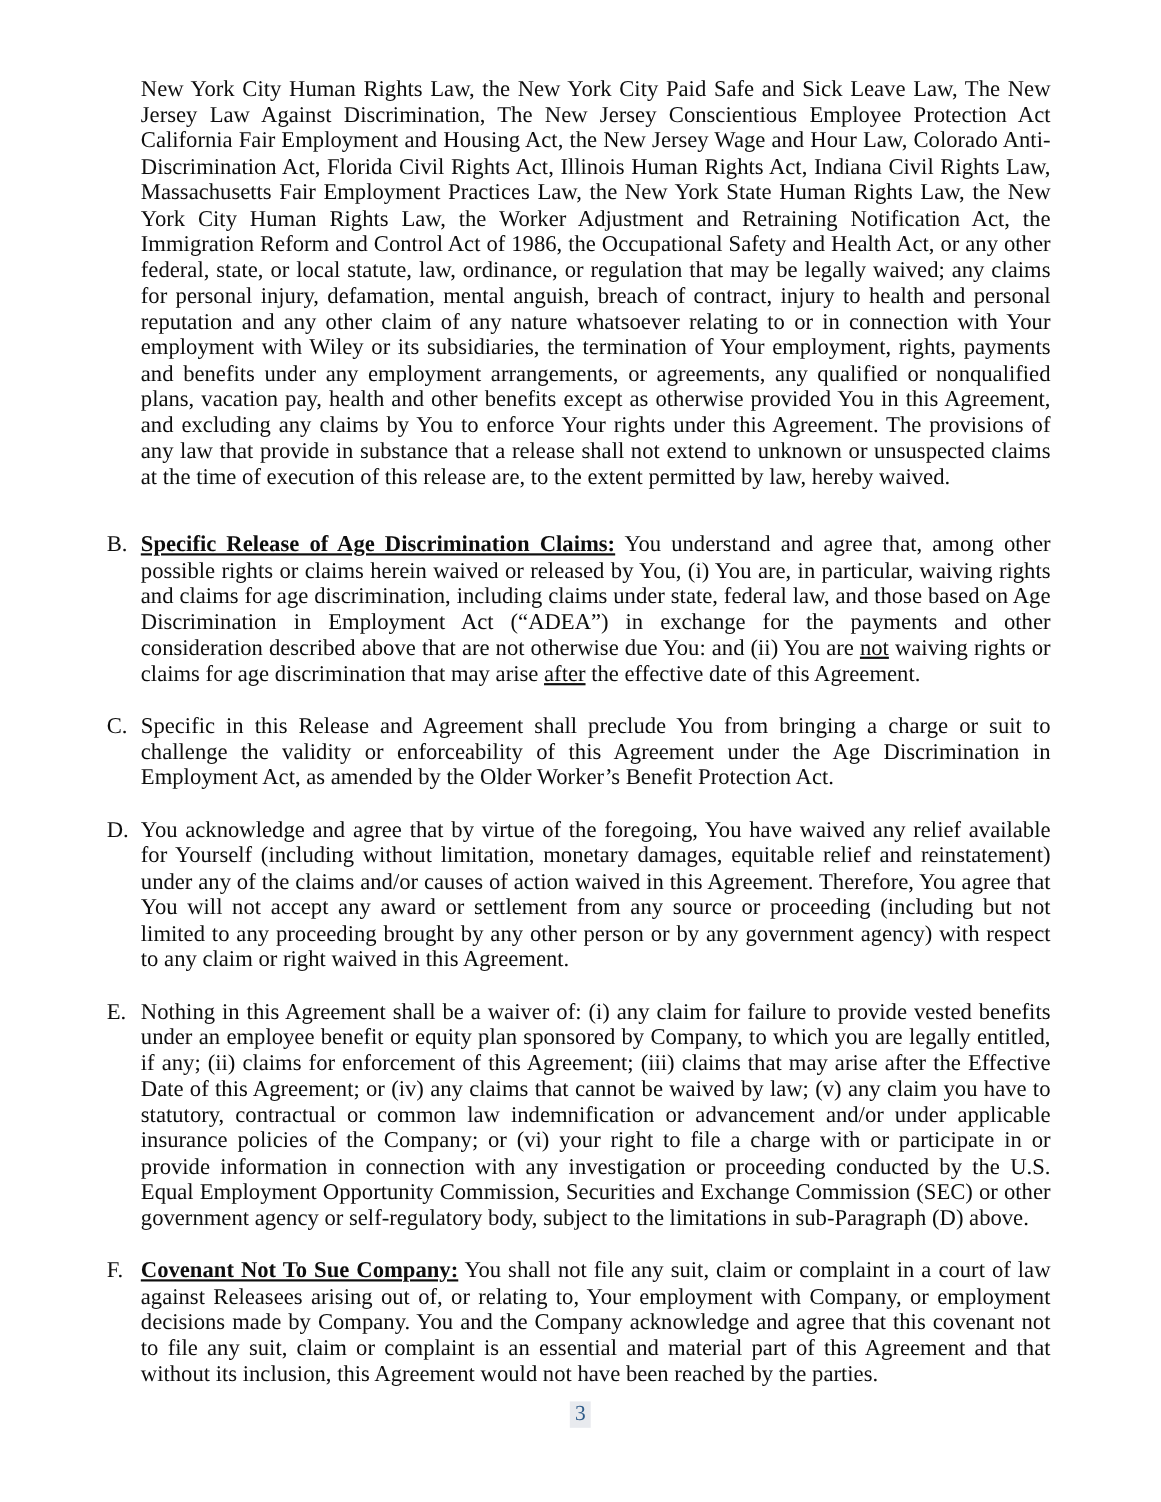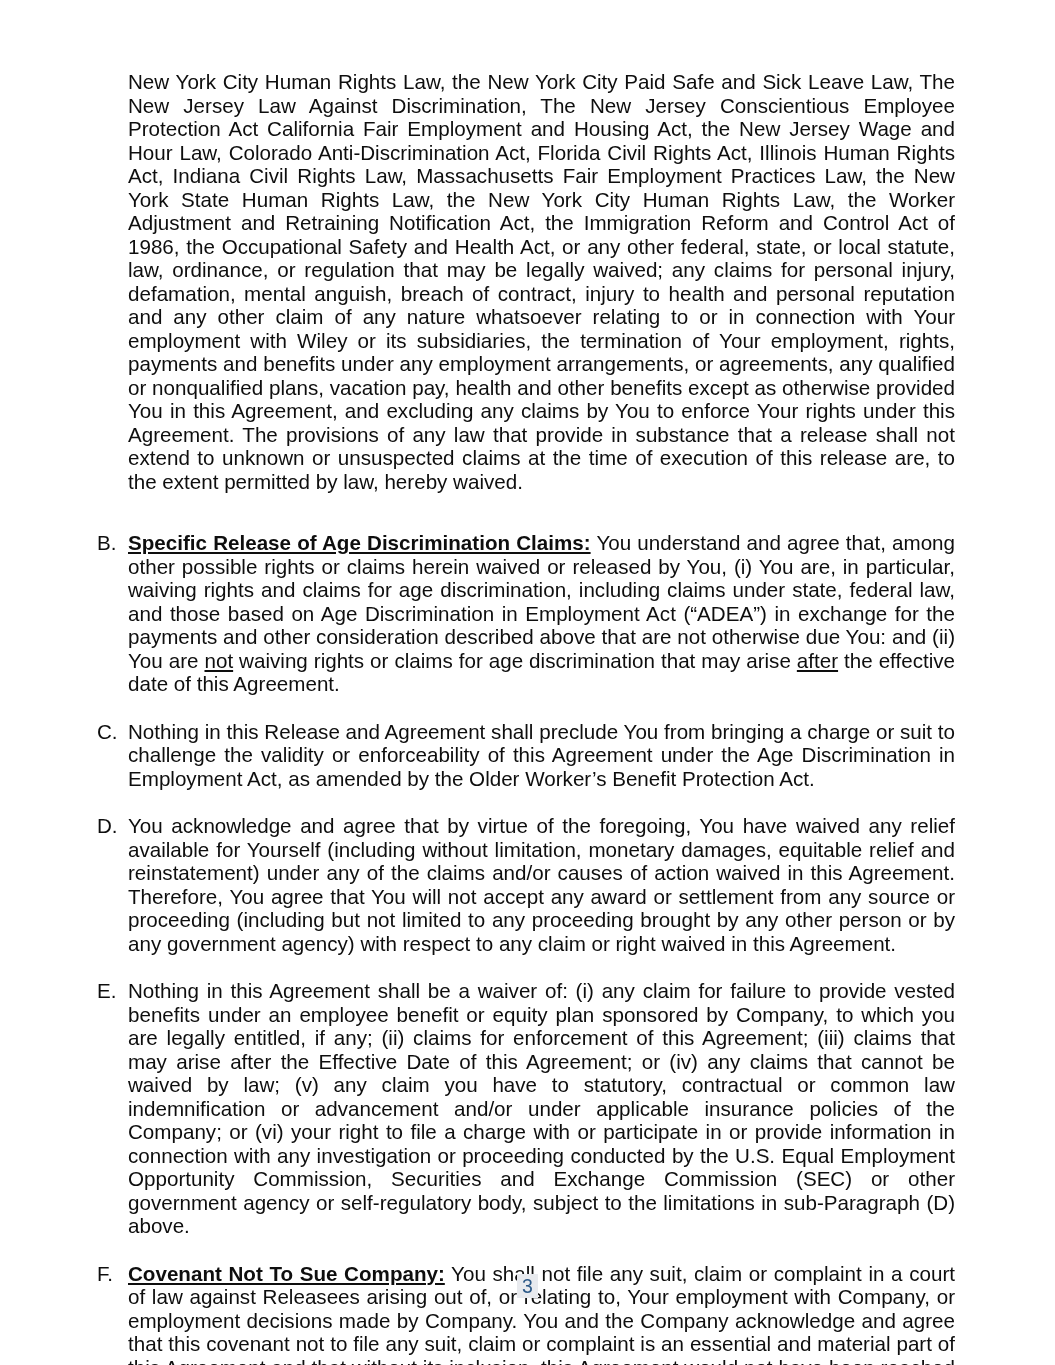--- a/index.html
+++ b/index.html
@@ -7,21 +7,21 @@
     padding: 0;
     background: #ffffff;
   }
   .page {
     position: relative;
     width: 1055px;
     height: 1365px;
     box-sizing: border-box;
     padding: 70px 100px 0 97px;
     background: #ffffff;
-    font-family: Liberation Sans, sans-serif;
+    font-family: Liberation Serif, serif;
     font-size: 20.6px;
     line-height: 23.5px;
     color: #0e0e0e;
   }
   .para {
     margin: 0;
     text-align: justify;
   }
   .intro {
     margin-left: 31px;
@@ -65,21 +65,21 @@
 
   <p class="para intro"><span>New York City Human Rights Law, the New York City Paid Safe and Sick Leave Law, The New Jersey Law Against Discrimination, The New Jersey Conscientious Employee Protection Act California Fair Employment and Housing Act, the New Jersey Wage and Hour Law, Colorado Anti-Discrimination Act, Florida Civil Rights Act, Illinois Human Rights Act, Indiana Civil Rights Law, Massachusetts Fair Employment Practices Law, the New York State Human Rights Law, the New York City Human Rights Law, the Worker Adjustment and Retraining Notification Act, the Immigration Reform and Control Act of 1986, the Occupational Safety and Health Act, or any other federal, state, or local statute, law, ordinance, or regulation that may be legally waived; any claims for personal injury, defamation, mental anguish, breach of contract, injury to health and personal reputation and any other claim of any nature whatsoever relating to or in connection with Your employment with Wiley or its subsidiaries, the termination of Your employment, rights, payments and benefits under any employment arrangements, or agreements, any qualified or nonqualified plans, vacation pay, health and other benefits except as otherwise provided You in this Agreement, and excluding any claims by You to enforce Your rights under this Agreement. The provisions of any law that provide in substance that a release shall not extend to unknown or unsuspected claims at the time of execution of this release are, to the extent permitted by law, hereby waived.</span></p>
 
   <div class="section">
     <span class="letter">B.</span>
     <p class="para"><span class="run-bold-underline">Specific Release of Age Discrimination Claims:</span><span> You understand and agree that, among other possible rights or claims herein waived or released by You, (i) You are, in particular, waiving rights and claims for age discrimination, including claims under state, federal law, and those based on Age Discrimination in Employment Act (“ADEA”) in exchange for the payments and other consideration described above that are not otherwise due You: and (ii) You are </span><span class="run-underline">not</span><span> waiving rights or claims for age discrimination that may arise </span><span class="run-underline">after</span><span> the effective date of this Agreement.</span></p>
   </div>
 
   <div class="section">
     <span class="letter">C.</span>
-    <p class="para"><span>Nothing in this Release and Agreement shall preclude You from bringing a charge or suit to challenge the validity or enforceability of this Agreement under the Age Discrimination in Employment Act, as amended by the Older Worker’s Benefit Protection Act.</span></p>
+    <p class="para"><span>Specific in this Release and Agreement shall preclude You from bringing a charge or suit to challenge the validity or enforceability of this Agreement under the Age Discrimination in Employment Act, as amended by the Older Worker’s Benefit Protection Act.</span></p>
   </div>
 
   <div class="section">
     <span class="letter">D.</span>
     <p class="para"><span>You acknowledge and agree that by virtue of the foregoing, You have waived any relief available for Yourself (including without limitation, monetary damages, equitable relief and reinstatement) under any of the claims and/or causes of action waived in this Agreement.  Therefore, You agree that You will not accept any award or settlement from any source or proceeding (including but not limited to any proceeding brought by any other person or by any government agency) with respect to any claim or right waived in this Agreement.</span></p>
   </div>
 
   <div class="section">
     <span class="letter">E.</span>
     <p class="para"><span>Nothing in this Agreement shall be a waiver of: (i) any claim for failure to provide vested benefits under an employee benefit or equity plan sponsored by Company, to which you are legally entitled, if any; (ii) claims for enforcement of this Agreement; (iii) claims that may arise after the Effective Date of this Agreement; or (iv) any claims that cannot be waived by law; (v) any claim you have to statutory, contractual or common law indemnification or advancement and/or under applicable insurance policies of the Company; or (vi) your right to file a charge with or participate in or provide information in connection with any investigation or proceeding conducted by the U.S. Equal Employment Opportunity Commission, Securities and Exchange Commission (SEC) or other government agency or self-regulatory body, subject to the limitations in sub-Paragraph (D) above.</span></p>

